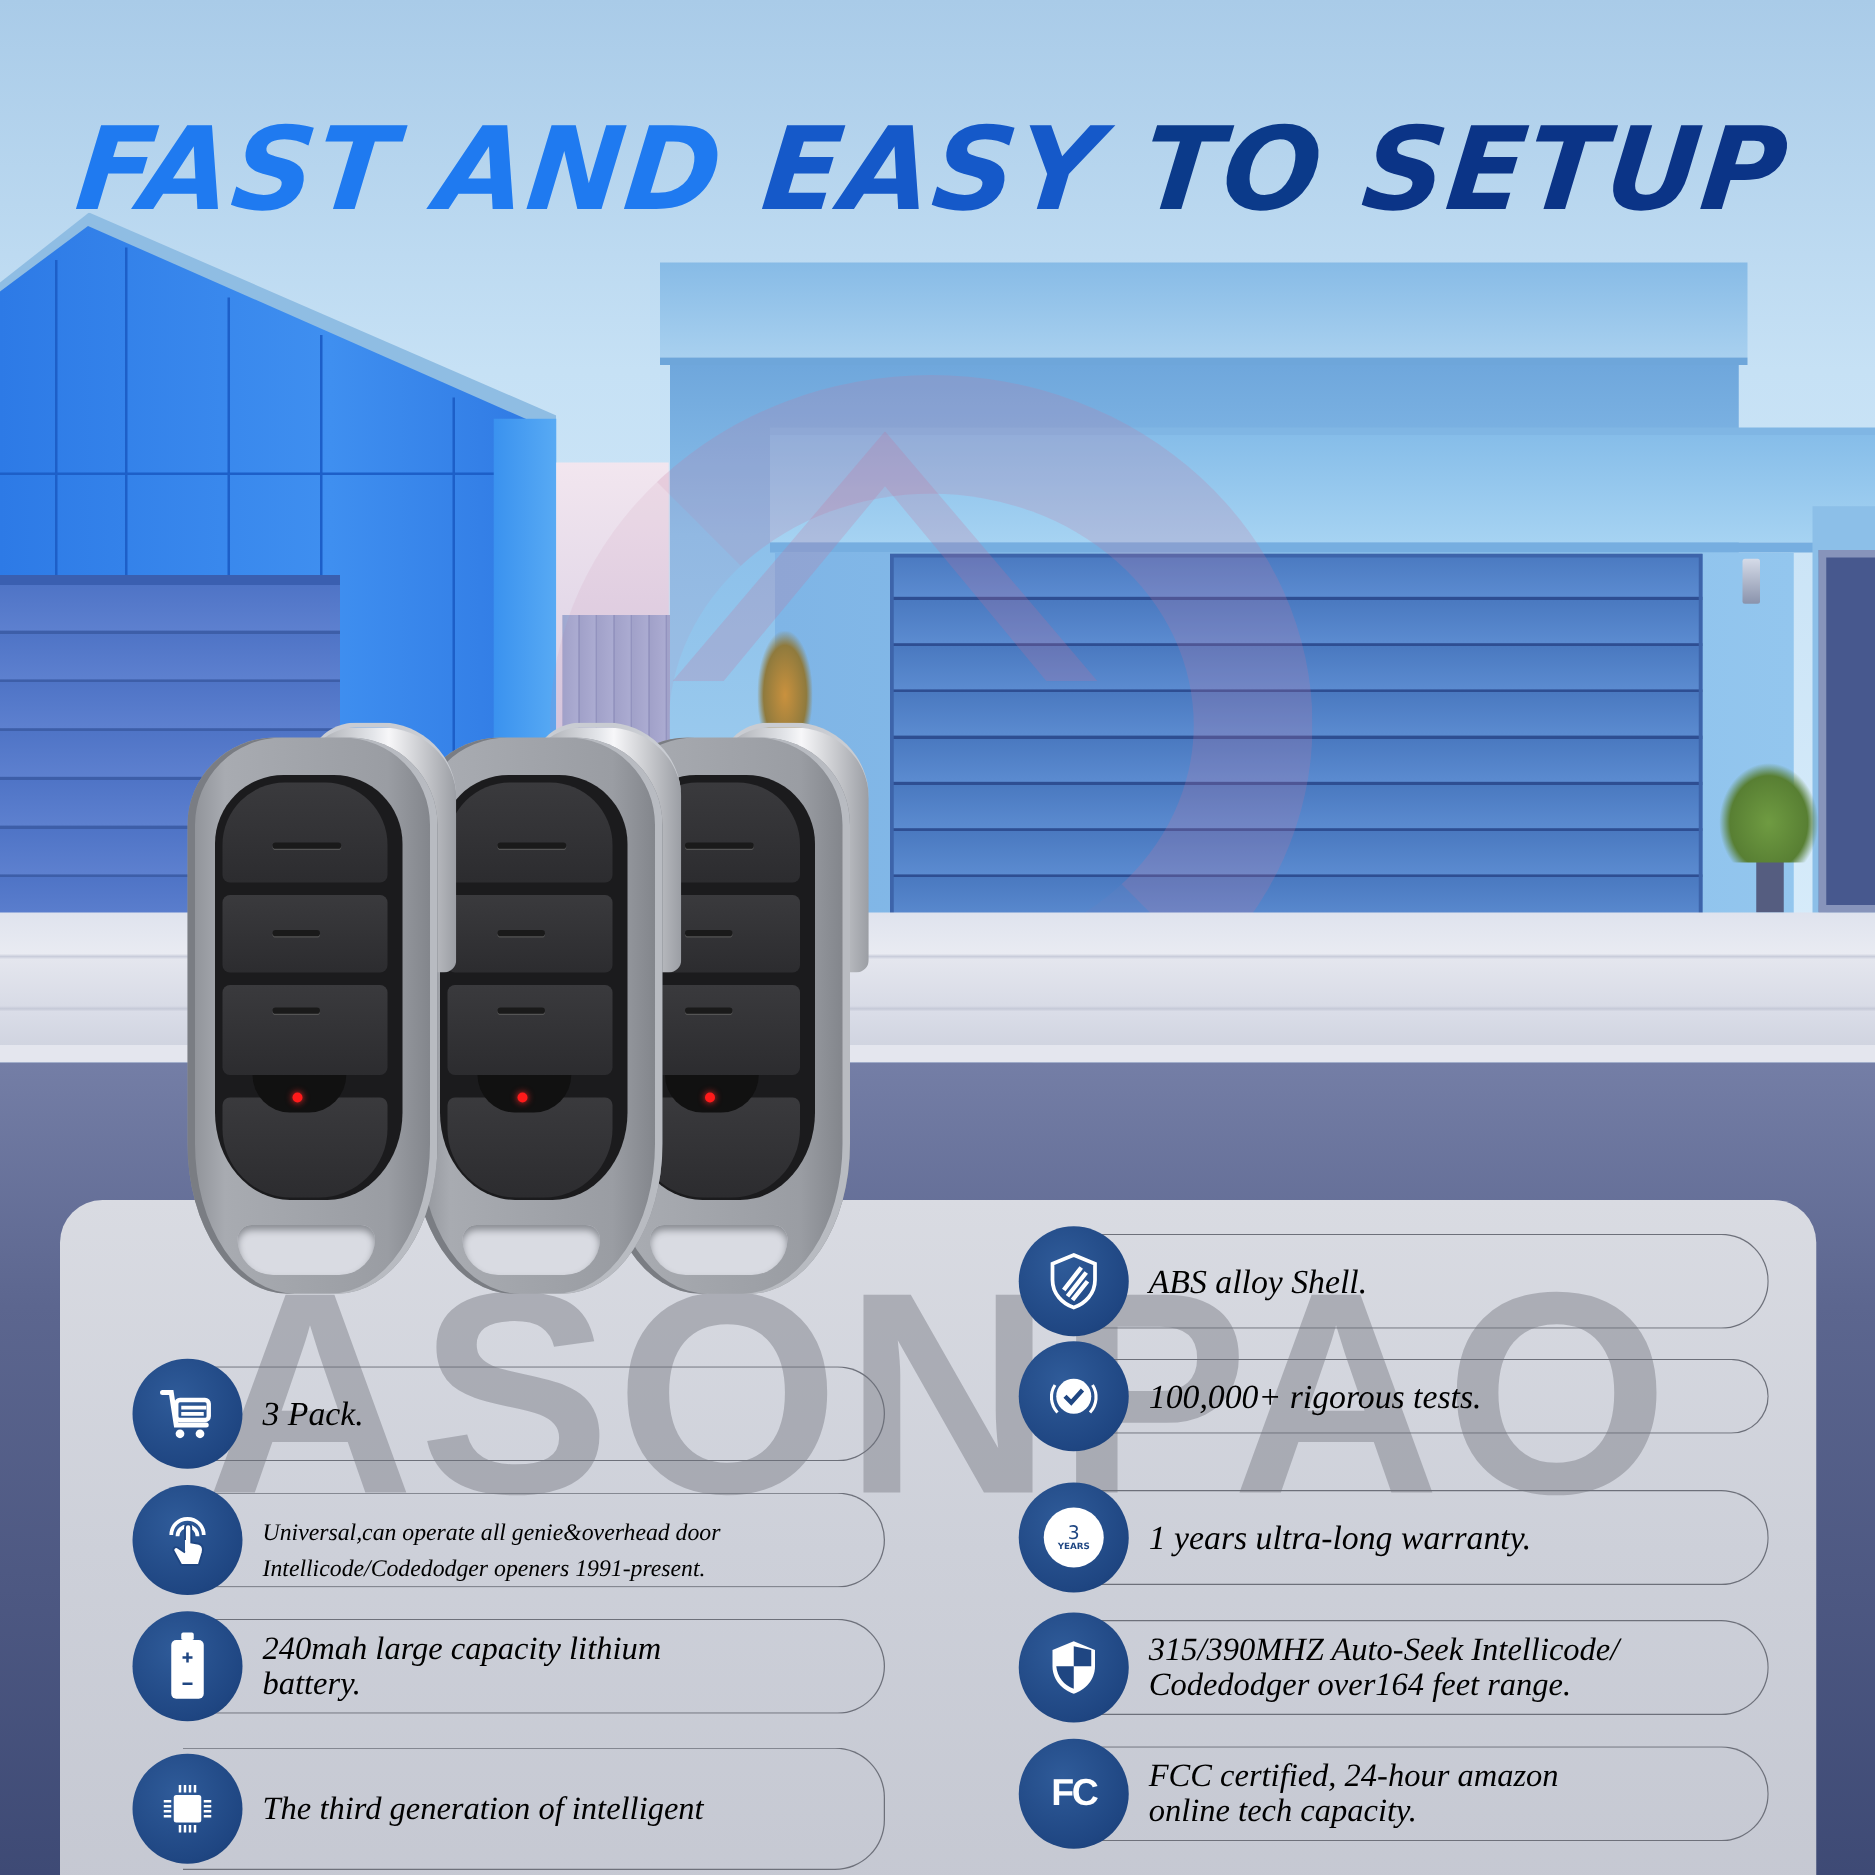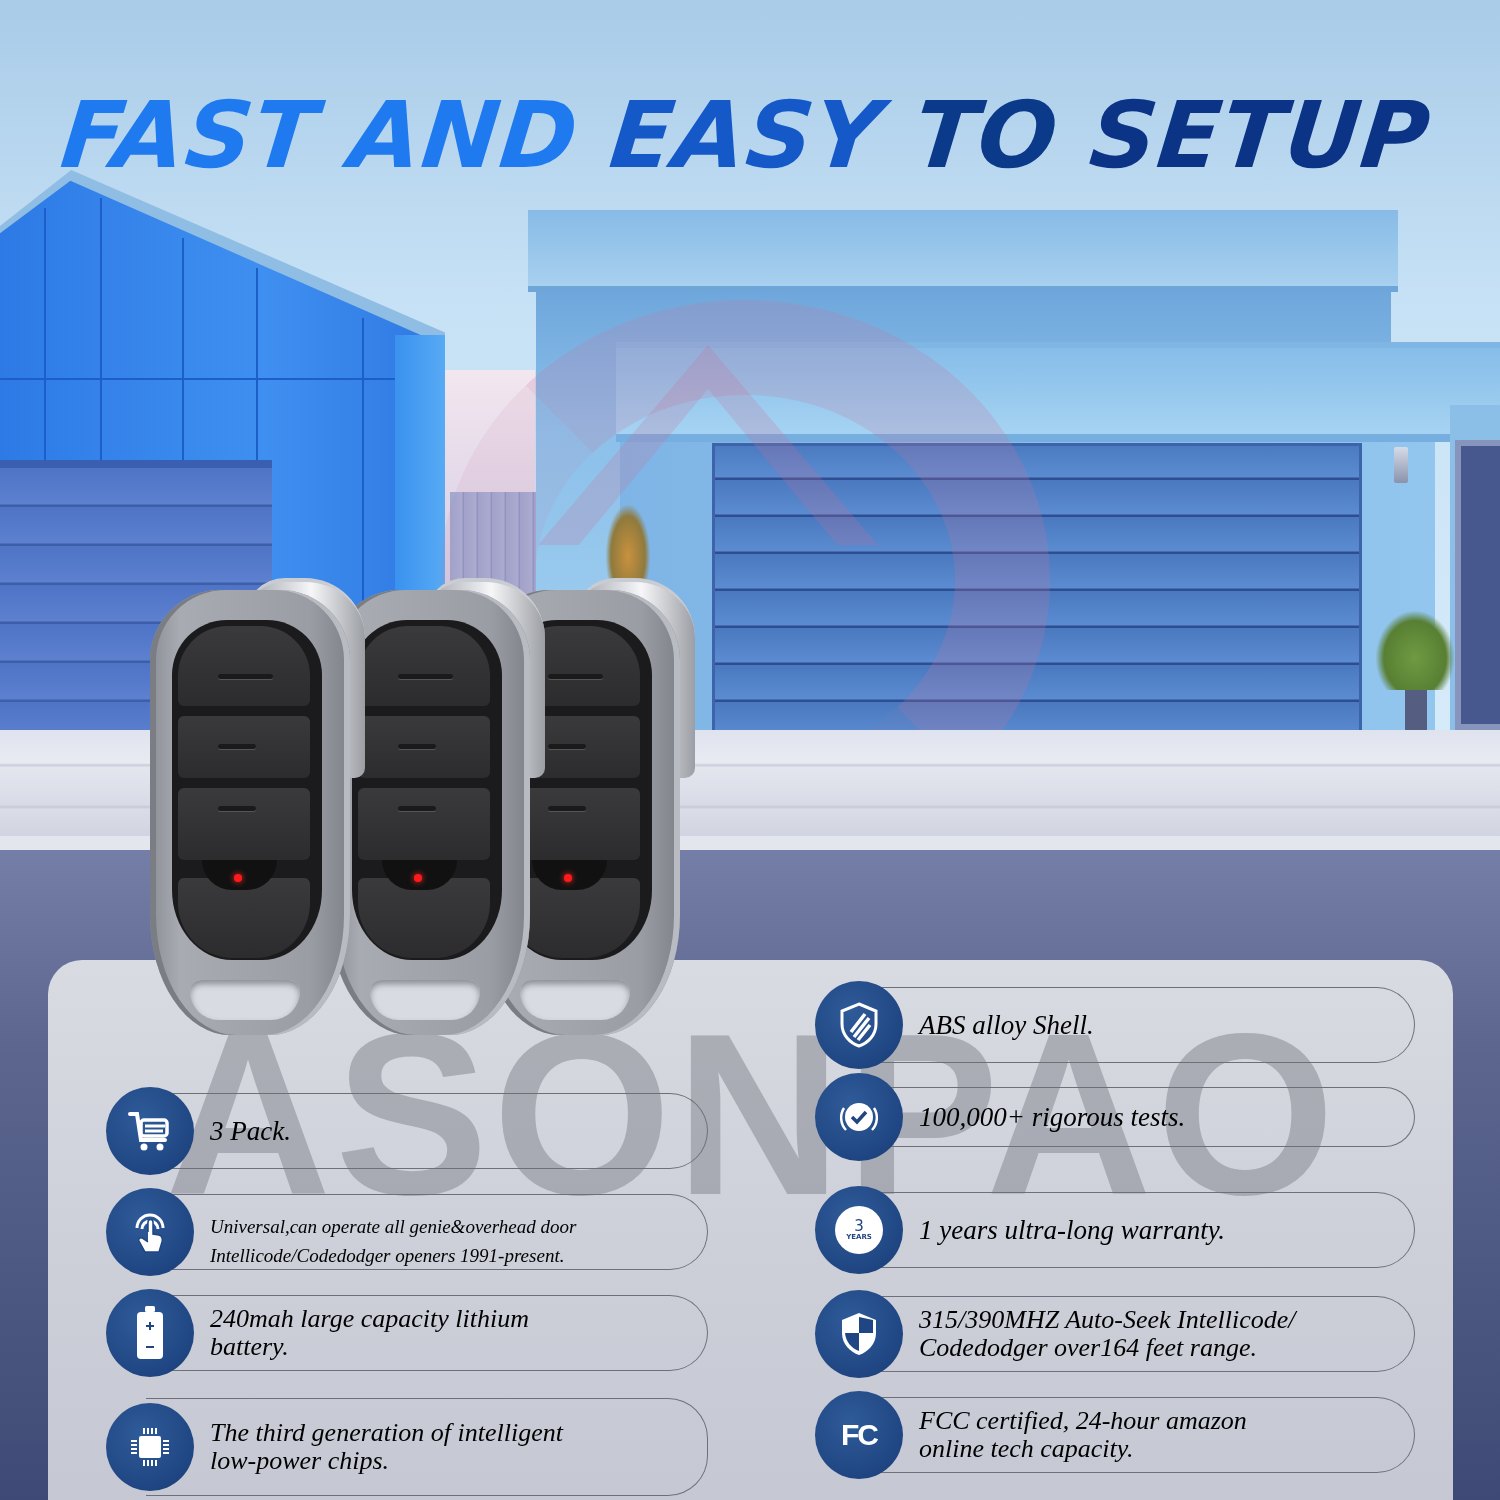--- a/index.html
+++ b/index.html
@@ -315,21 +315,20 @@
           <path d="M17 4 V10 M21 4 V10 M25 4 V10 M29 4 V10"></path>
           <path d="M17 36 V42 M21 36 V42 M25 36 V42 M29 36 V42"></path>
           <path d="M4 17 H10 M4 21 H10 M4 25 H10 M4 29 H10"></path>
           <path d="M36 17 H42 M36 21 H42 M36 25 H42 M36 29 H42"></path>
         </g>
       </svg>
   </div>
   <div class="ftext mid">
     <div>
       <div>The third generation of intelligent</div>
-      <div>low-power chips.</div>
     </div>
   </div>
 </div>
 
 <div class="remote" style="left:480px;top:590px;">
   <div class="clip"></div>
   <div class="shell">
     <div class="face">
       <div class="btn btn1">
           <div class="dash" style="left:40px;top:48px;width:55px"></div>

